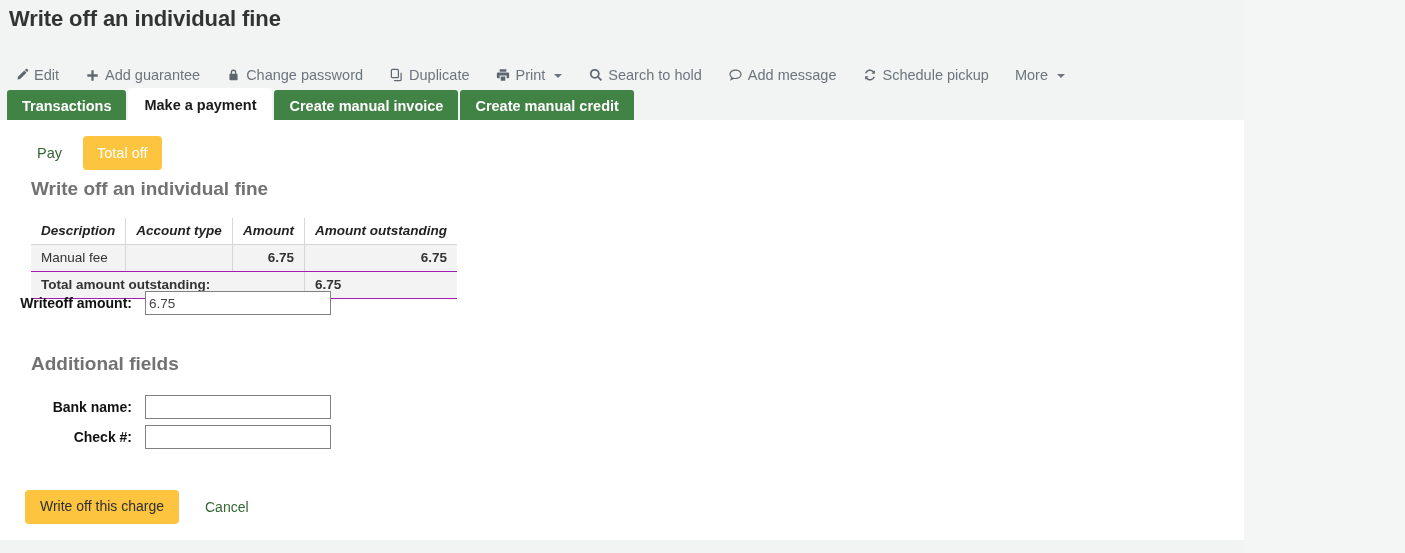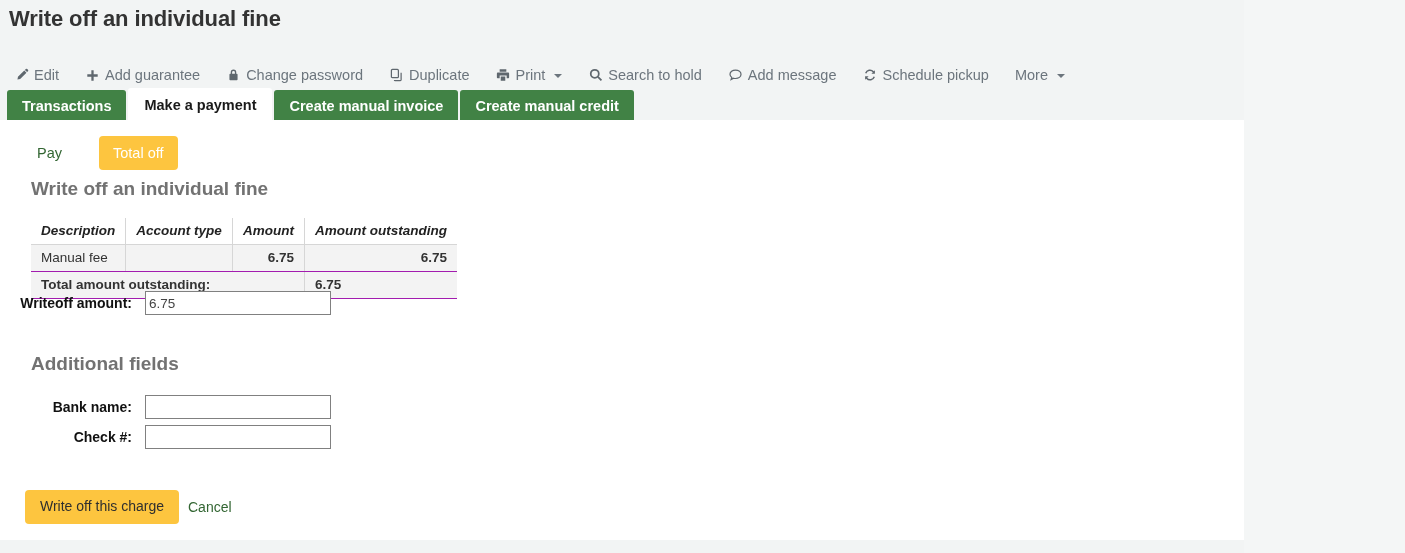--- a/index.html
+++ b/index.html
@@ -105,21 +105,21 @@
     background: #ffffff;
   }
 
   
   .subtabs {
     position: absolute;
     left: 25px;
     top: 16px;
     display: flex;
     align-items: center;
-    gap: 25px;
+    gap: 9px;
   }
   .subtab-link {
     color: #336633;
     font-size: 14.5px;
     padding: 9px 12px;
     text-decoration: none;
     cursor: pointer;
   }
   .subtab-active {
     background: #fdc53f;
@@ -215,21 +215,21 @@
   #row-bank     { left: 4px; top: 275px; }
   #row-check    { left: 4px; top: 305px; }
 
   
   .actions {
     position: absolute;
     left: 25px;
     top: 370px;
     display: flex;
     align-items: center;
-    gap: 9px;
+    gap: 26px;
   }
   .btn-primary {
     background: #fdc53f;
     color: #2f2f2f;
     font-size: 14px;
     padding: 9px 15px 10px 15px;
     border: none;
     border-radius: 4px;
     font-family: "Liberation Sans", sans-serif;
     cursor: pointer;

